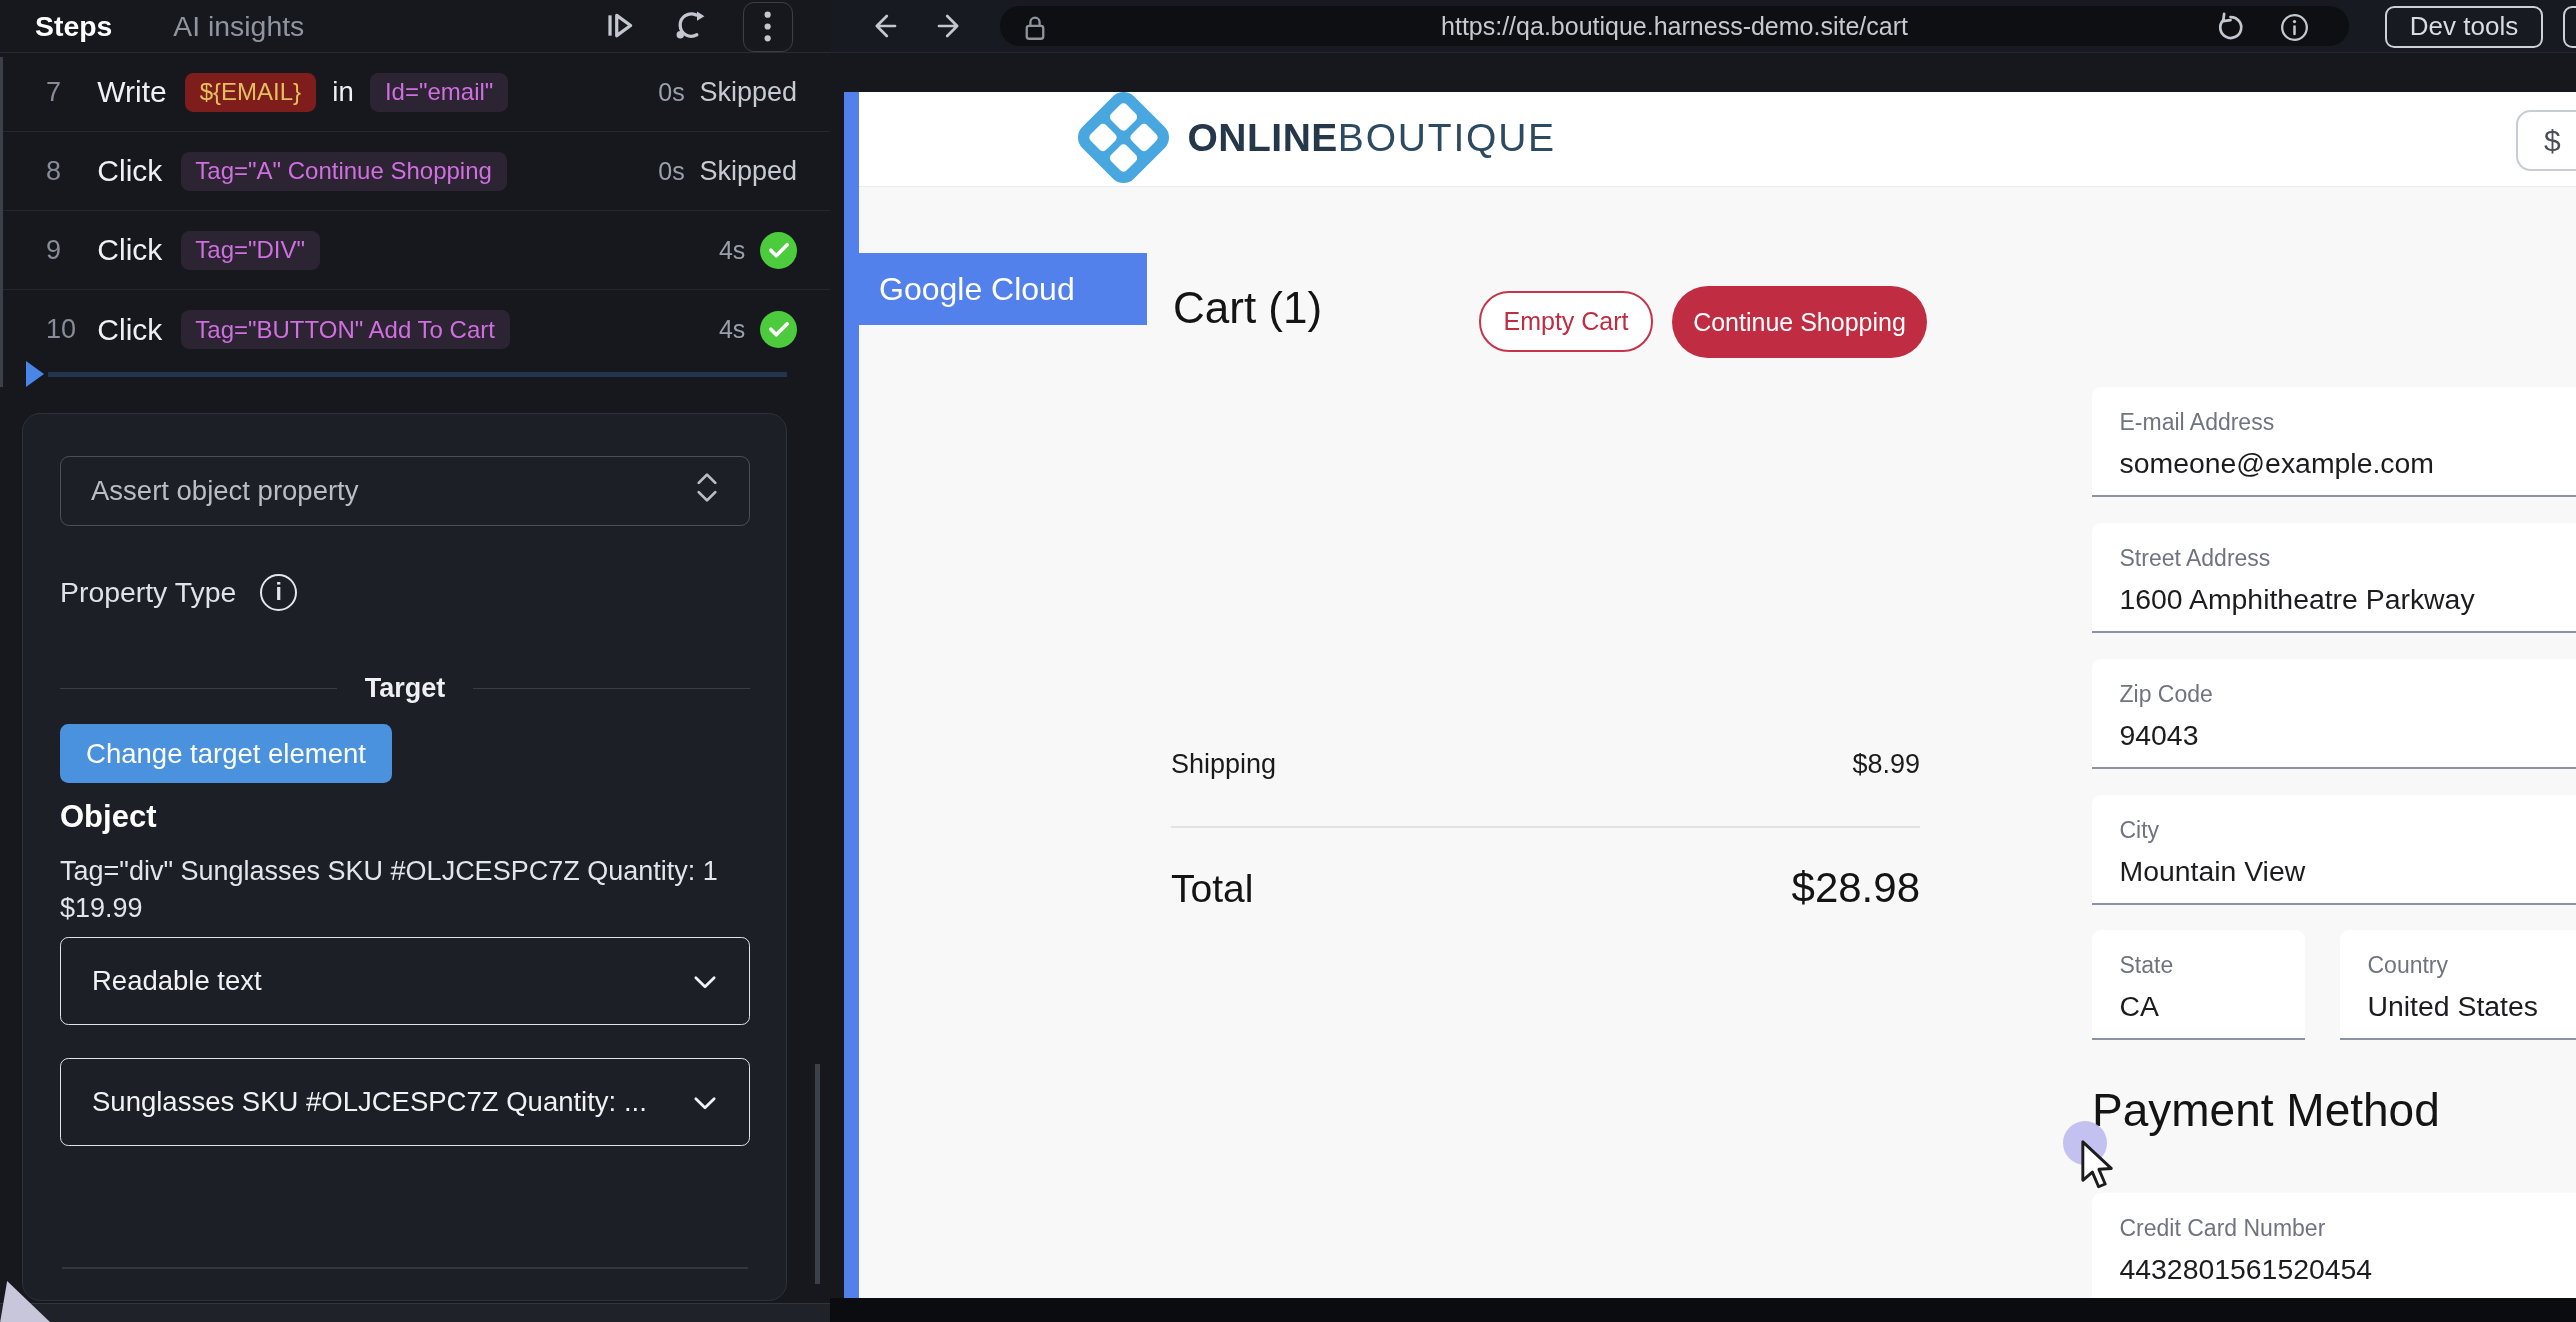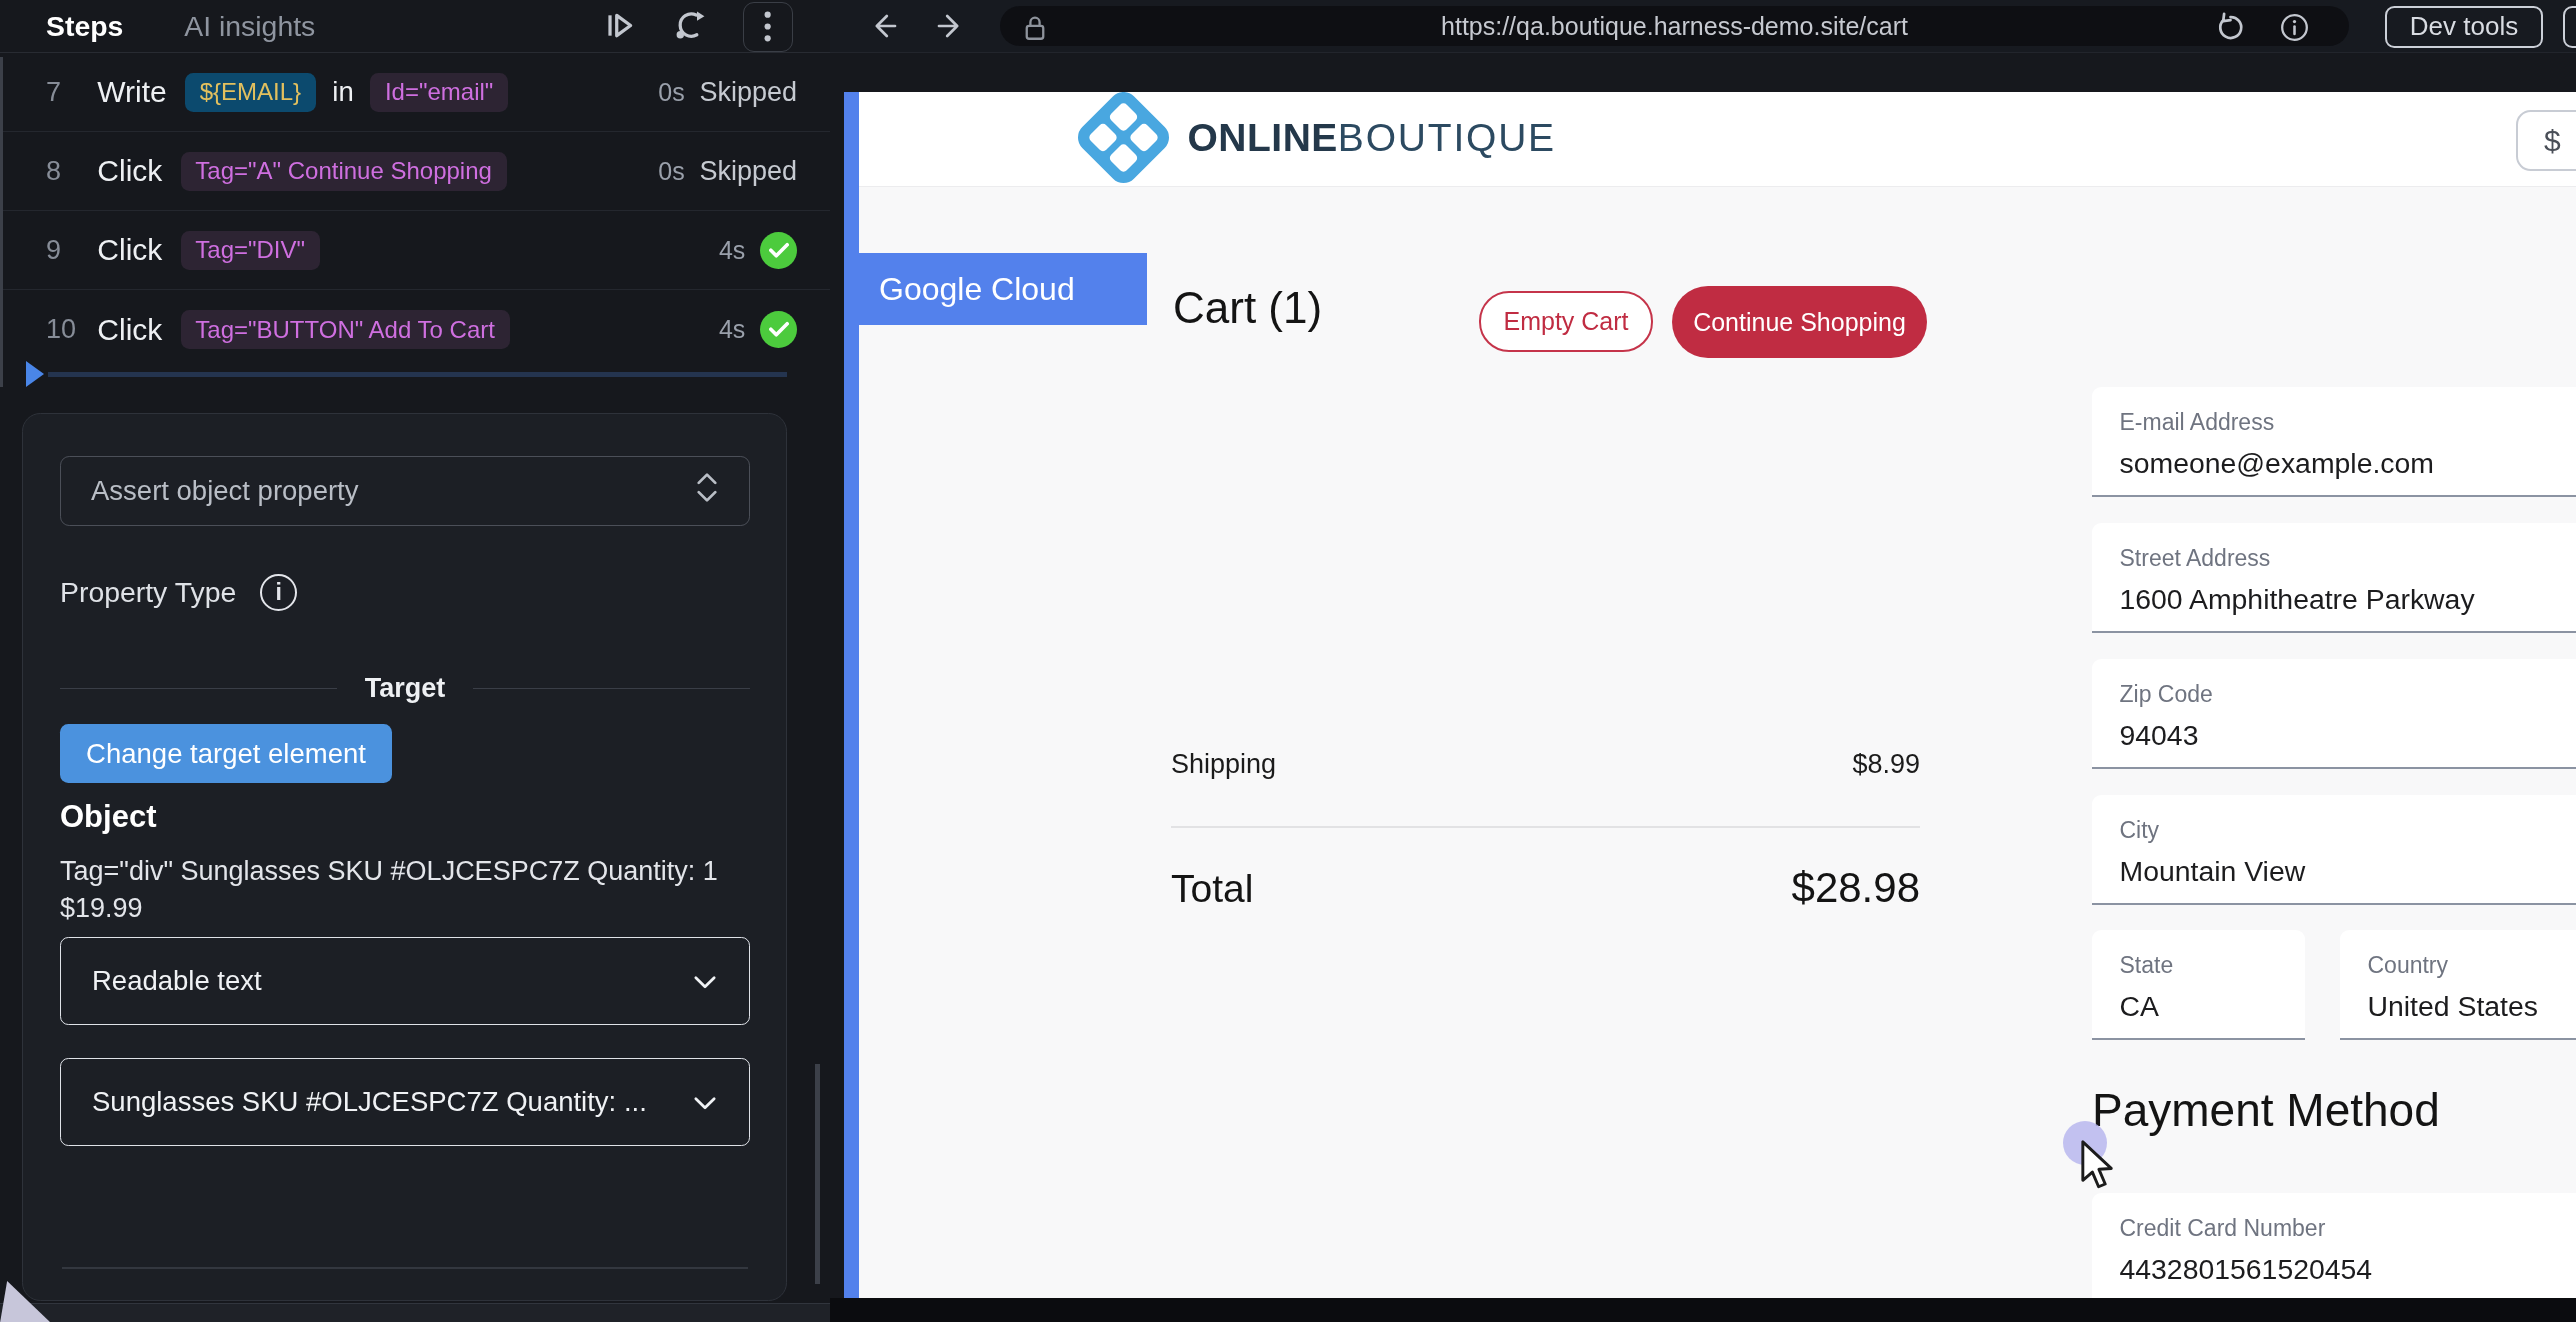--- a/index.html
+++ b/index.html
@@ -3,34 +3,34 @@
 <meta charset="utf-8">
 <style>
   * { margin:0; padding:0; box-sizing:border-box; }
   body { background:#000; }
   #app { position:relative; width:2576px; height:1323px; background:#16181d;
          font-family:"Liberation Sans","DejaVu Sans",sans-serif; overflow:hidden; }
 
   
   .lp { position:absolute; left:0; top:0; width:830px; height:1323px; background:#16181d; }
   .lp-header { position:absolute; left:0; top:0; width:830px; height:53px;
-               border-bottom:0.9px solid #282b32; display:flex; align-items:center; padding-left:46px; }
+               border-bottom:0.9px solid #282b32; display:flex; align-items:center; padding-left:35px; }
   .tab-steps { color:#ffffff; font-size:28.4px; font-weight:700; }
   .tab-ai { color:#8f95a0; font-size:28.4px; margin-left:61px; }
   .lp-header-icons { position:absolute; right:37px; top:0; height:53px; display:flex; align-items:center; gap:33px; }
   .kebab-box { width:50px; height:50px; border:1.8px solid #3a3e46; border-radius:11px;
                display:flex; align-items:center; justify-content:center; }
   .steps-list { position:absolute; left:0; top:53px; width:830px; }
   .step-row { height:79px; border-bottom:0.9px solid #24272e; display:flex; align-items:center;
               padding:0 33px 0 46px; }
   .step-row:last-child { border-bottom:none; }
   .num { color:#878d98; font-size:27px; width:44px; flex:none; }
   .action { color:#eef0f3; font-size:30px; margin:0 18.3px 0 7.3px; }
   .badge { font-size:24px; padding:5.5px 14.7px; border-radius:8.3px; white-space:nowrap; }
-  .badge.var { background:#0c4a6e; color:#e2c05e; }
+  .badge.var { background:#7f1d1d; color:#e2c05e; }
   .badge.sel { background:#2d2433; color:#cf6fe0; }
   .connector { color:#eef0f3; font-size:27.5px; margin:0 16.5px; }
   .spacer { flex:1; }
   .dur { color:#9aa0ab; font-size:25px; margin-right:14.7px; }
   .skip { color:#c6cad1; font-size:27px; }
   .check { width:37px; height:37px; border-radius:50%; background:#4ccb3d;
            display:flex; align-items:center; justify-content:center; }
   .insert-marker { position:absolute; left:26px; top:361px; width:0; height:0;
                    border-top:13px solid transparent; border-bottom:13px solid transparent;
                    border-left:18.3px solid #4a86e8; }

